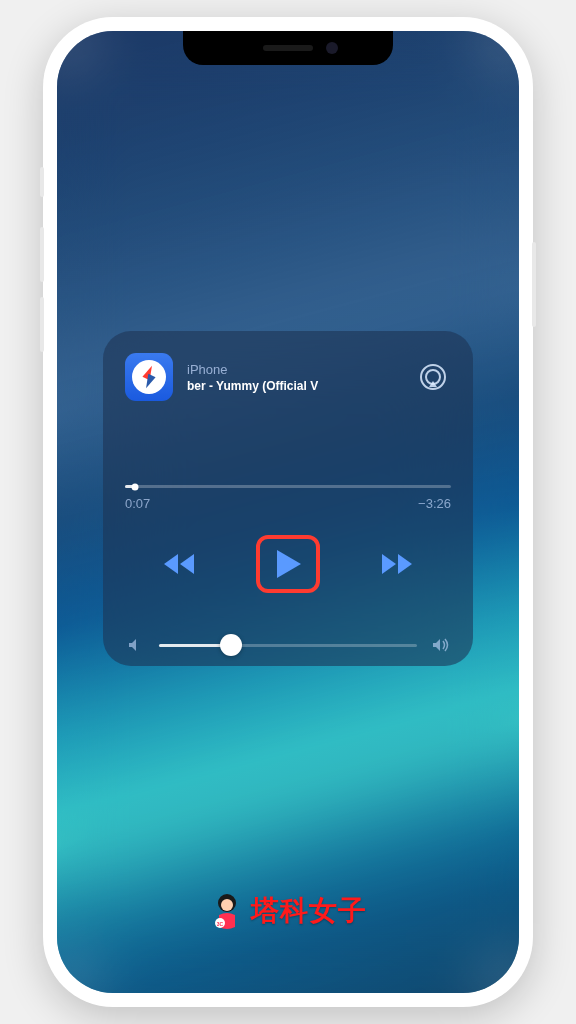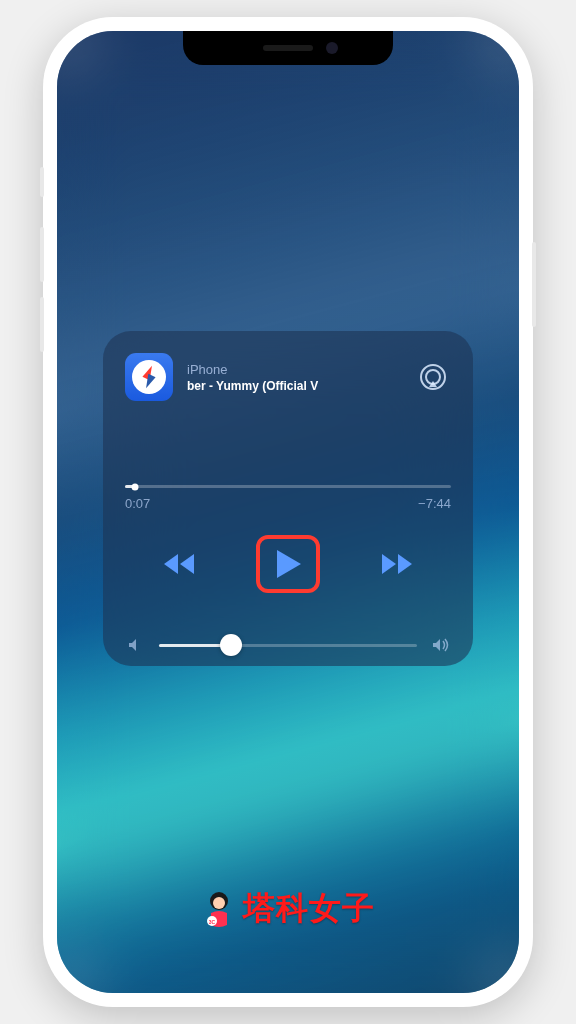--- a/index.html
+++ b/index.html
@@ -283,21 +283,21 @@
       align-items: center;
       gap: 6px;
     }
     .watermark-avatar {
       width: 36px;
       height: 40px;
       position: relative;
     }
     .watermark-text {
       color: #ff1a1a;
-      font-size: 32px;
+      font-size: 28px;
       font-weight: 900;
       letter-spacing: 1px;
       text-shadow: 0 1px 2px rgba(0,0,0,0.3);
       text-align: center;
     }
     .side-btn {
       position: absolute;
       background: #e8e8e8;
       border-radius: 2px;
     }
@@ -346,21 +346,21 @@
 
       <div class="divider"></div>
 
       <div class="progress-section">
         <div class="progress-track">
           <div class="progress-fill"></div>
           <div class="progress-knob"></div>
         </div>
         <div class="time-row">
           <span>0:07</span>
-          <span>−7:44</span>
+          <span>−3:26</span>
         </div>
       </div>
 
       <div class="controls-row">
         <div class="skip-btn">
           <svg width="38" height="26" viewBox="0 0 38 26">
             <path d="M18 3 L4 13 L18 23 Z" fill="#5a9aff"></path>
             <path d="M34 3 L20 13 L34 23 Z" fill="#5a9aff"></path>
           </svg>
         </div>

